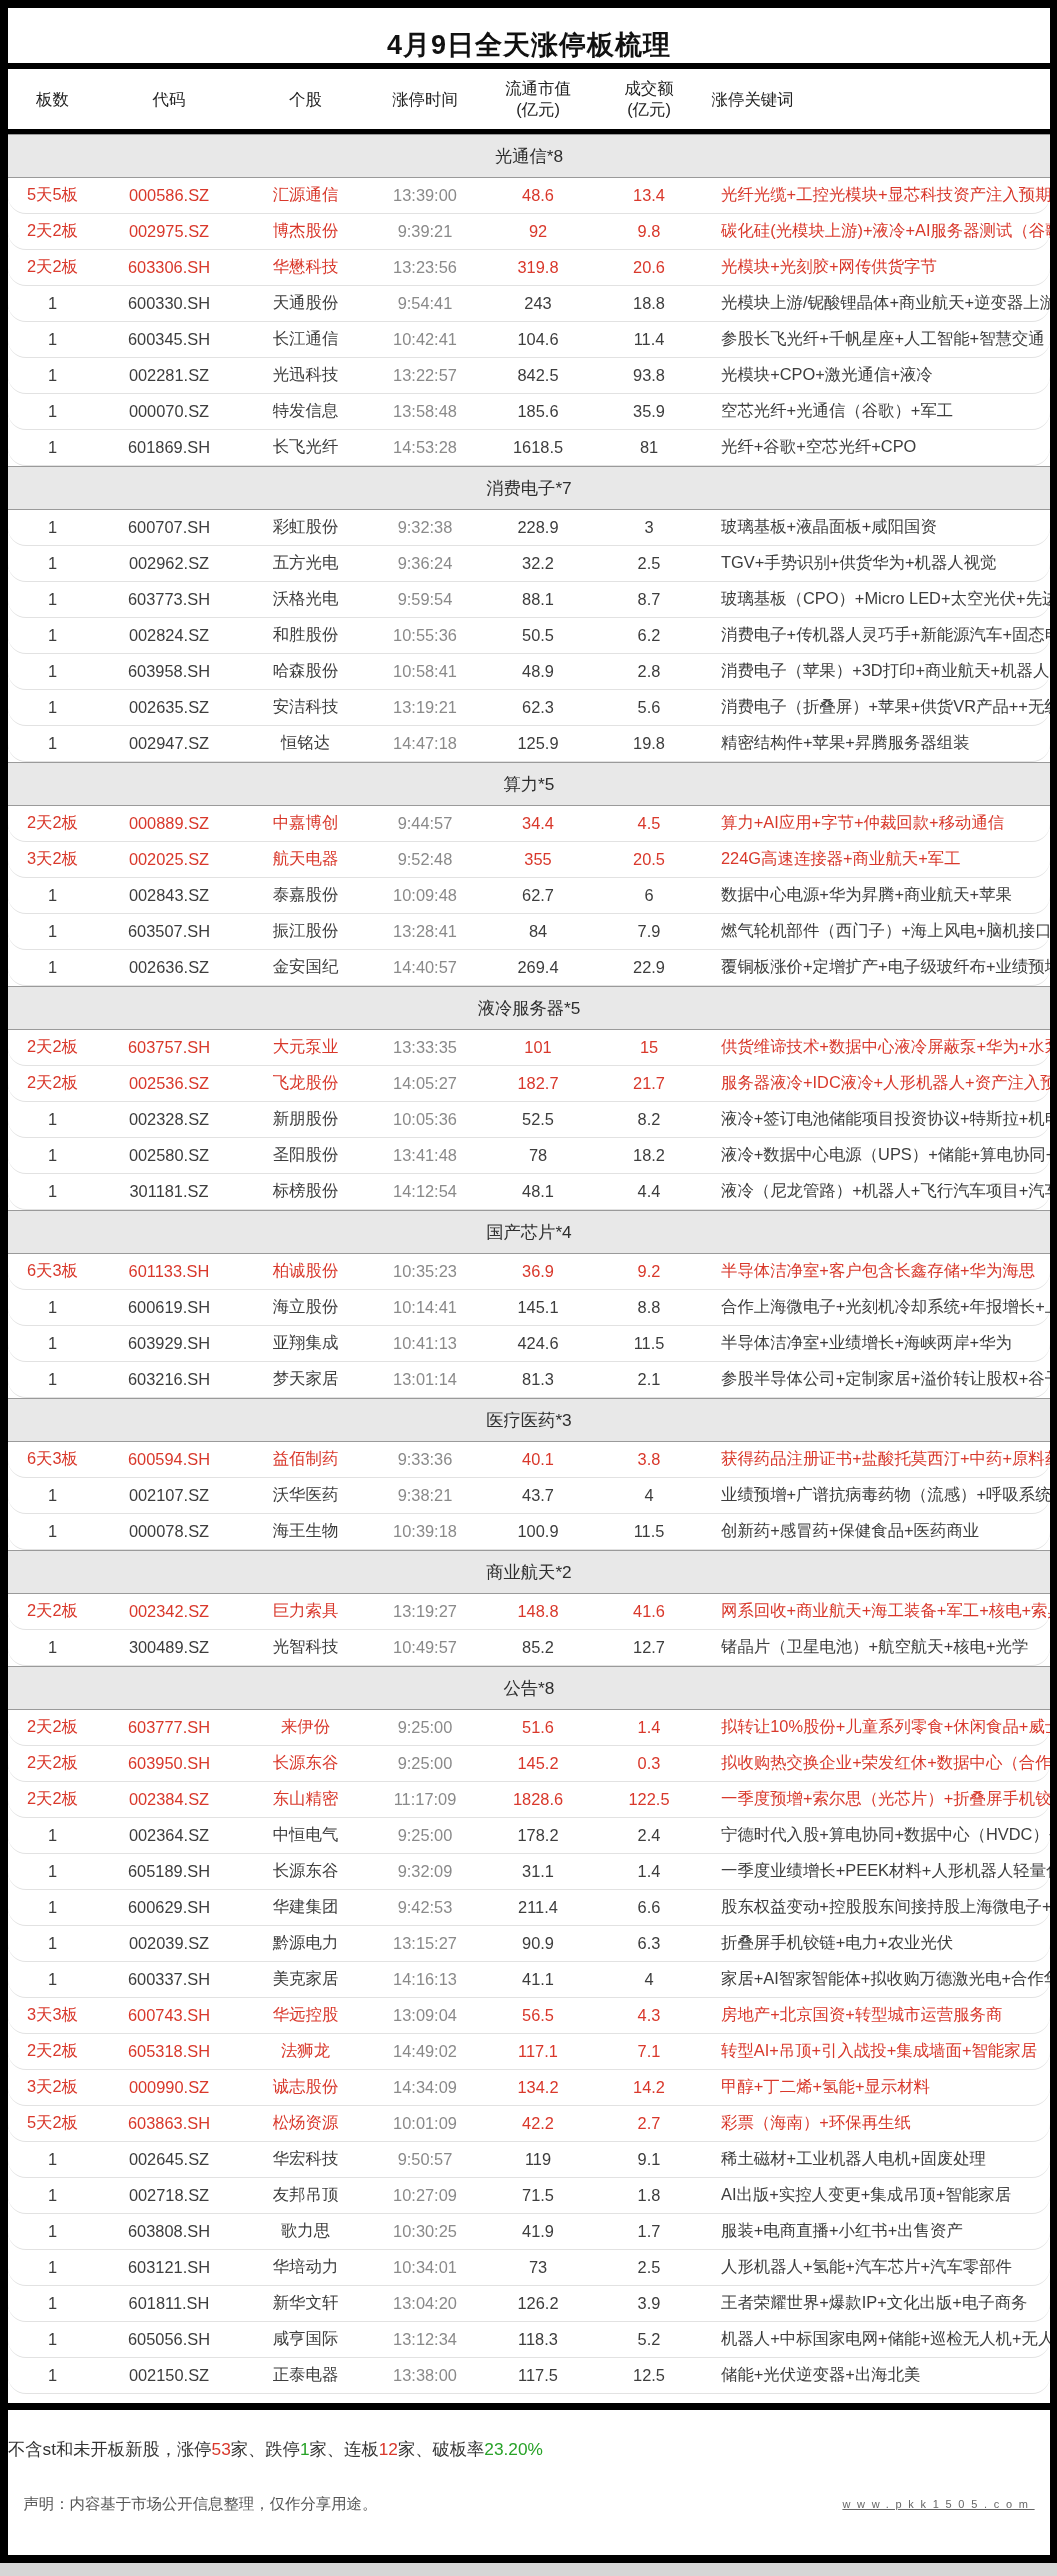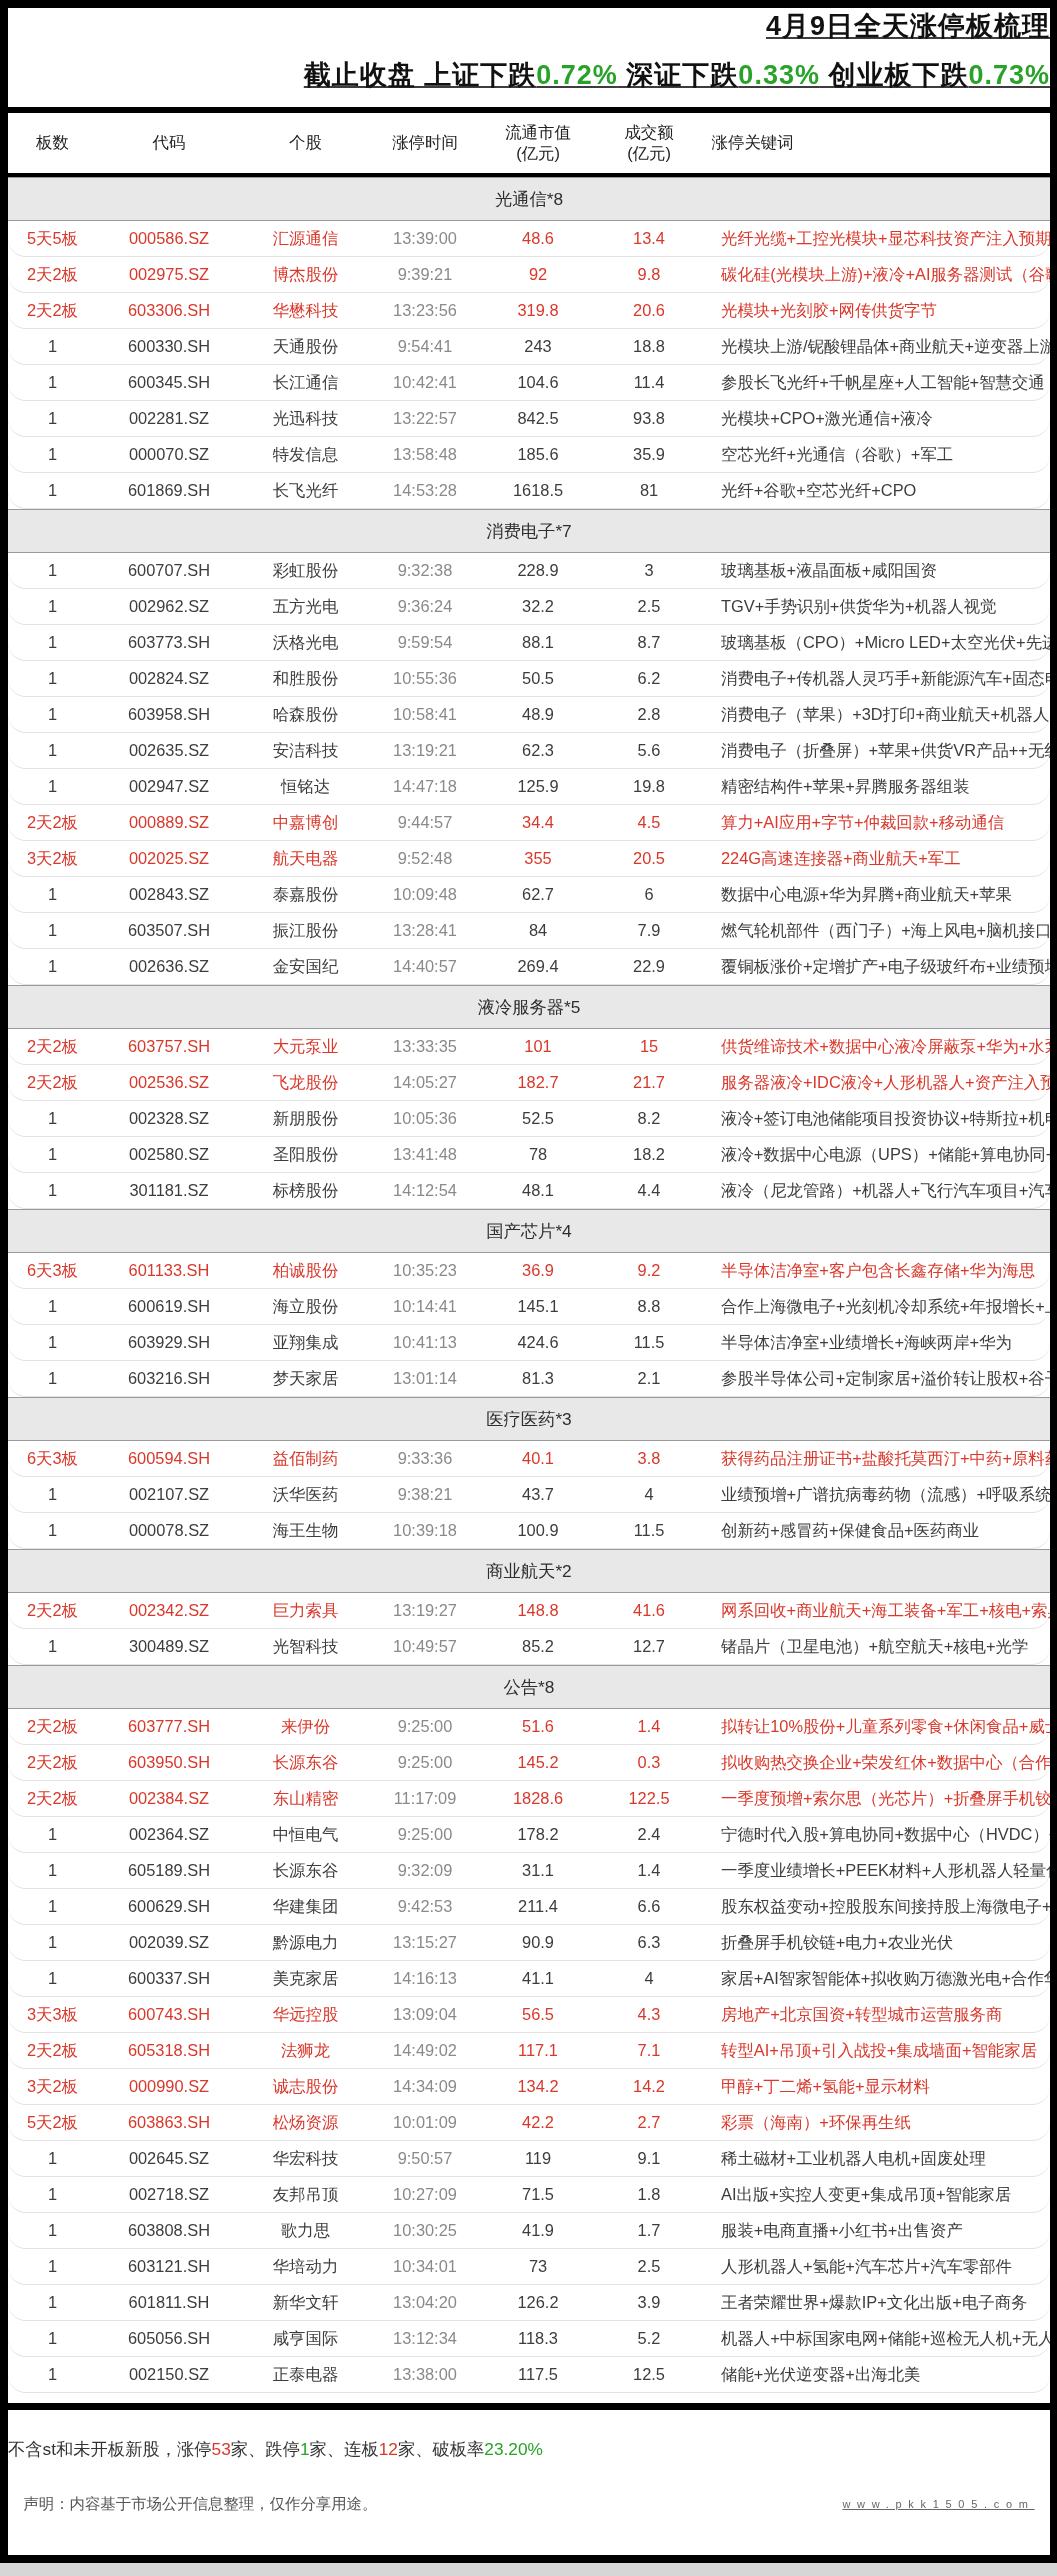--- a/index.html
+++ b/index.html
@@ -1,21 +1,21 @@
 <!DOCTYPE html>
 <html lang="zh"><head>
 <meta charset="utf-8">
 <style>
   html,body{margin:0;padding:0;background:#fff;}
   body{width:1058px;font-family:"Liberation Sans","DejaVu Sans",sans-serif;color:#3d3d3d;}
   .page{width:1058px;height:2563px;box-sizing:border-box;border:8.7px solid #000;background:#fff;overflow:hidden;}
   .bottom-strip{width:1058px;height:12.5px;background:#d6d6d6;}
 
   
-  header{text-align:right;text-decoration:underline;}
+  header{padding-top:19px;text-align:center;}
   h1{margin:0;font-size:27px;font-weight:bold;color:#111;letter-spacing:1px;}
   .subtitle{margin:12.5px 0 14.4px 0;font-size:27px;font-weight:bold;color:#111;letter-spacing:1px;}
   .green{color:#28a228;}
   .red{color:#d9382b;}
   .divider{height:5.8px;background:#000;}
   .divider.thin{height:4.8px;}
 
   
   .grid{display:grid;grid-template-columns:89px 144px 129px 110px 116px 106px 1fr;align-items:center;}
   .col-header{height:60px;font-size:16.4px;color:#222;}
@@ -40,23 +40,20 @@
   .disclaimer{font-size:15.4px;color:#555;}
   .website{font-size:11px;color:#666;letter-spacing:6.7px;text-decoration:underline;}
 </style>
 </head>
 <body>
 
 <div class="page">
 
   <header>
     <h1>4月9日全天涨停板梳理</h1>
-    <div class="subtitle">
-      <span>截止收盘 上证下跌</span><span class="green">0.72%</span><span> 深证下跌</span><span class="green">0.33%</span><span> 创业板下跌</span><span class="green">0.73%</span>
-    </div>
   </header>
 
   <div class="divider"></div>
 
   <div class="grid col-header">
     <div class="cell">板数</div>
     <div class="cell">代码</div>
     <div class="cell">个股</div>
     <div class="cell">涨停时间</div>
     <div class="cell">
@@ -224,20 +221,23 @@
   <div class="grid row">
     <span class="cell boards">1</span>
     <span class="cell code">002947.SZ</span>
     <span class="cell name">恒铭达</span>
     <span class="cell time">14:47:18</span>
     <span class="cell cap">125.9</span>
     <span class="cell amount">19.8</span>
     <span class="cell keywords">精密结构件+苹果+昇腾服务器组装</span>
   </div>
 
+  <div class="section-header">
+    <span>算力*5</span>
+  </div>
 
   <div class="grid row hot">
     <span class="cell boards">2天2板</span>
     <span class="cell code">000889.SZ</span>
     <span class="cell name">中嘉博创</span>
     <span class="cell time">9:44:57</span>
     <span class="cell cap">34.4</span>
     <span class="cell amount">4.5</span>
     <span class="cell keywords">算力+AI应用+字节+仲裁回款+移动通信</span>
   </div>

